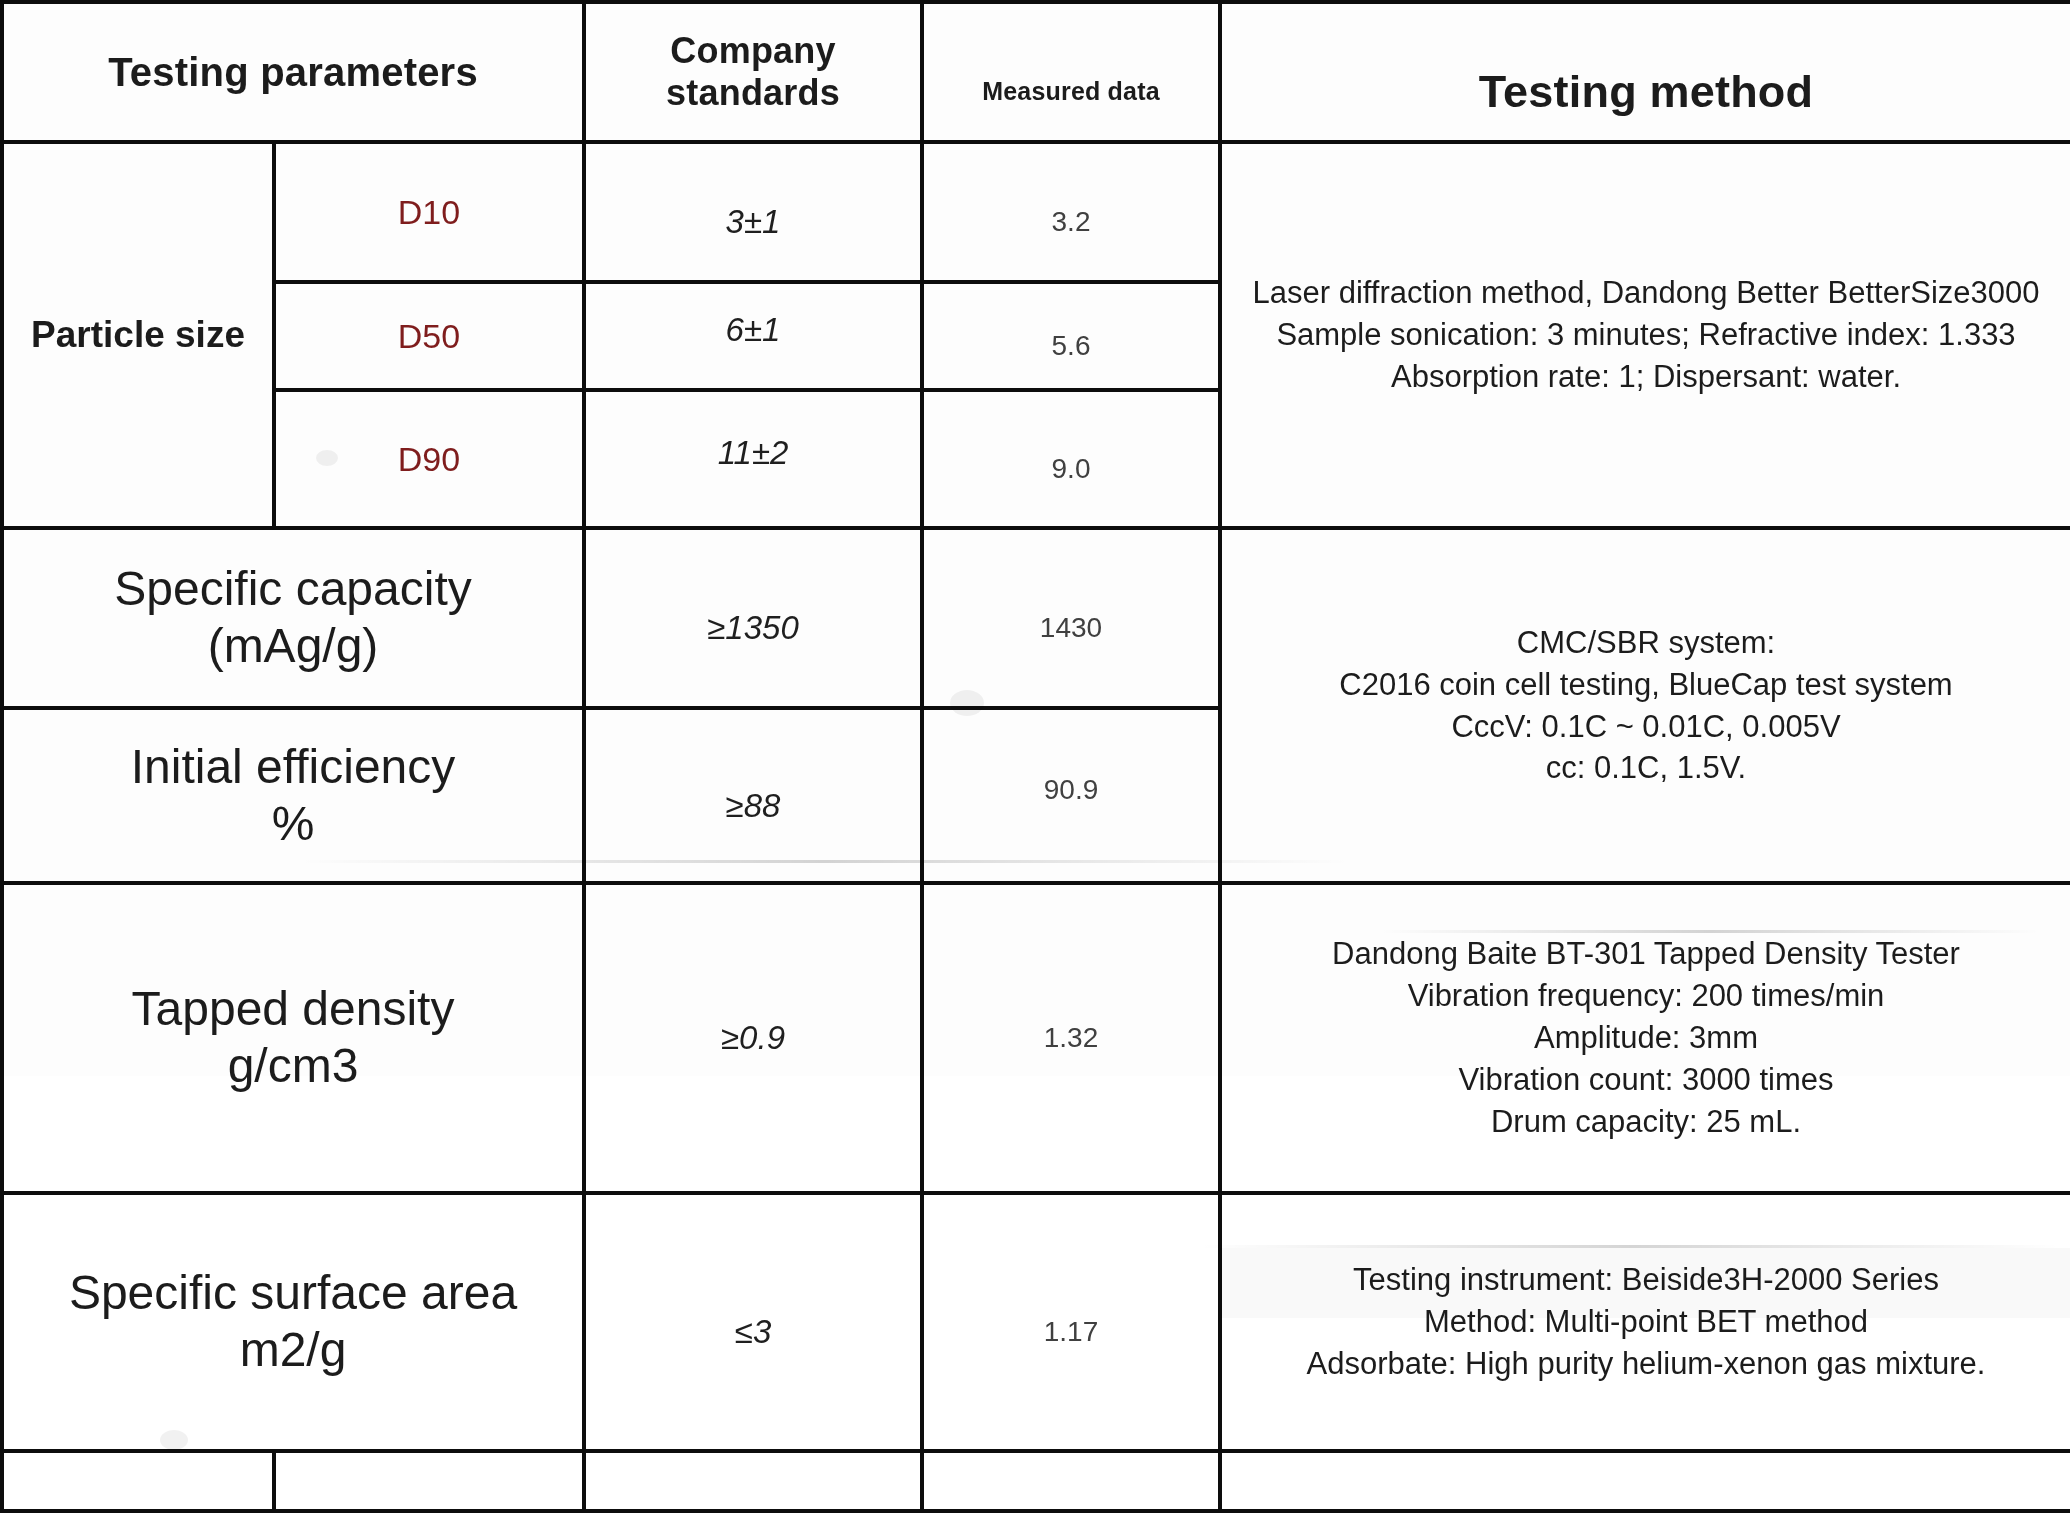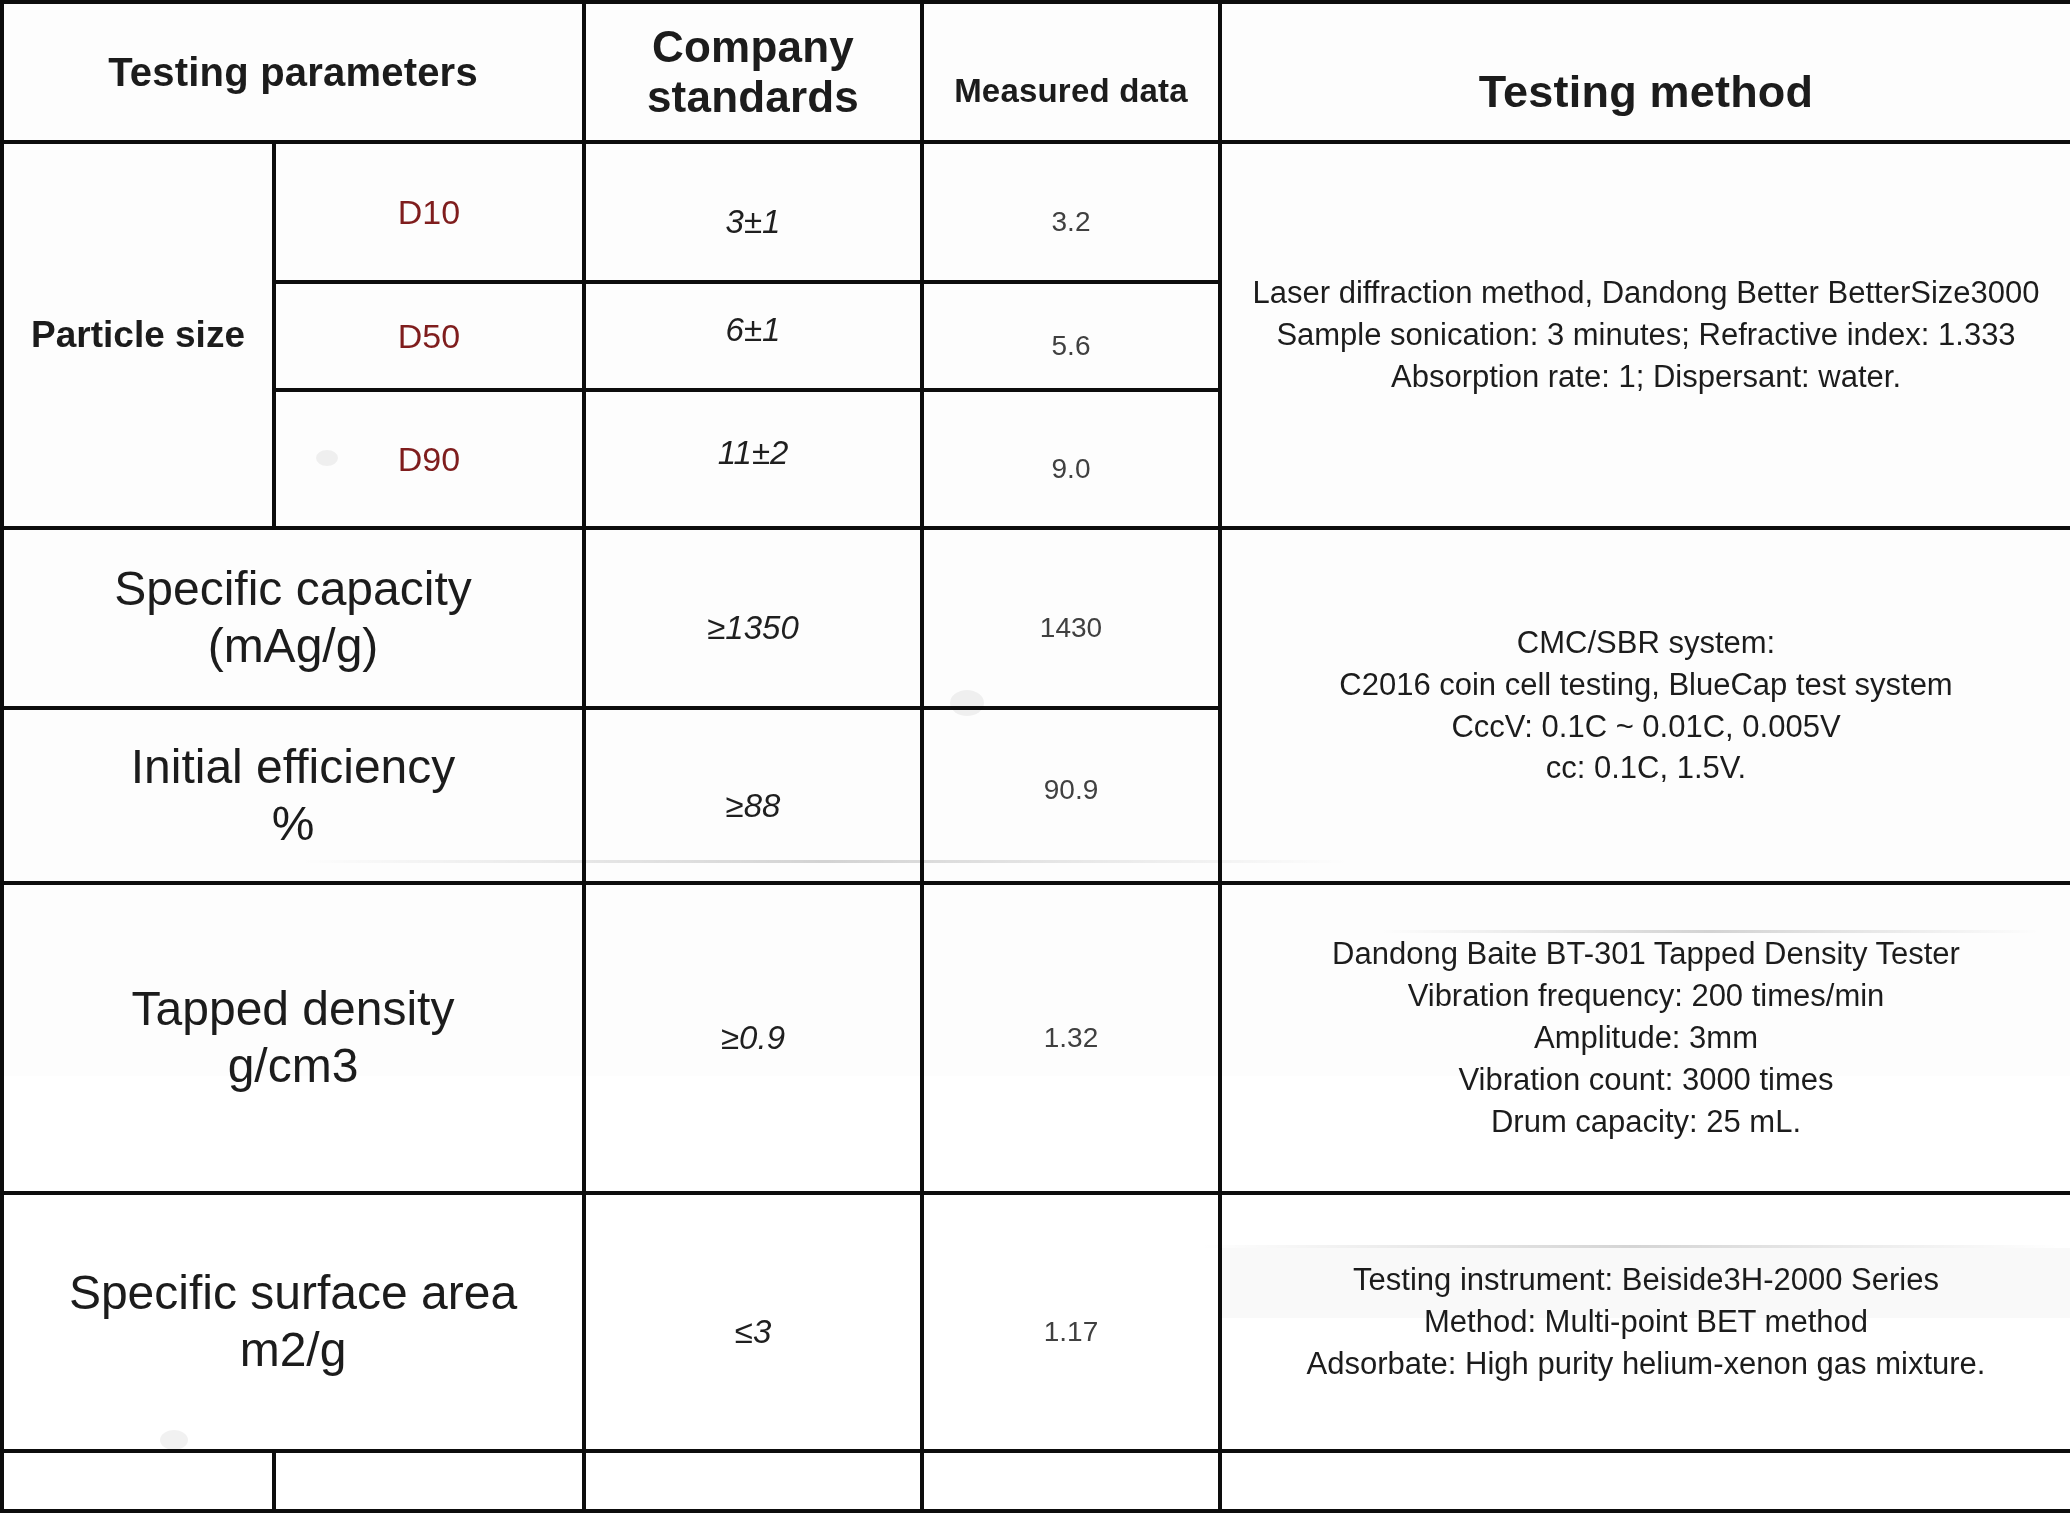--- a/index.html
+++ b/index.html
@@ -41,22 +41,22 @@
     background: transparent;
   }
 
   
   .hdr {
     font-weight: bold;
     color: #1c1c1c;
     letter-spacing: .2px;
   }
   .hdr-params { font-size: 40px; }
-  .hdr-standards { font-size: 44px; }
-  .hdr-measured { font-size: 33px; padding-top: 18px; }
+  .hdr-standards { font-size: 36px; }
+  .hdr-measured { font-size: 25px; padding-top: 18px; }
   .hdr-method { font-size: 45px; margin-top: 40px; }
 
   
   .param {
     font-size: 48px;
     color: #1c1c1c;
     line-height: 1.18;
     padding: 6px 8px;
   }
   .param-bold {

